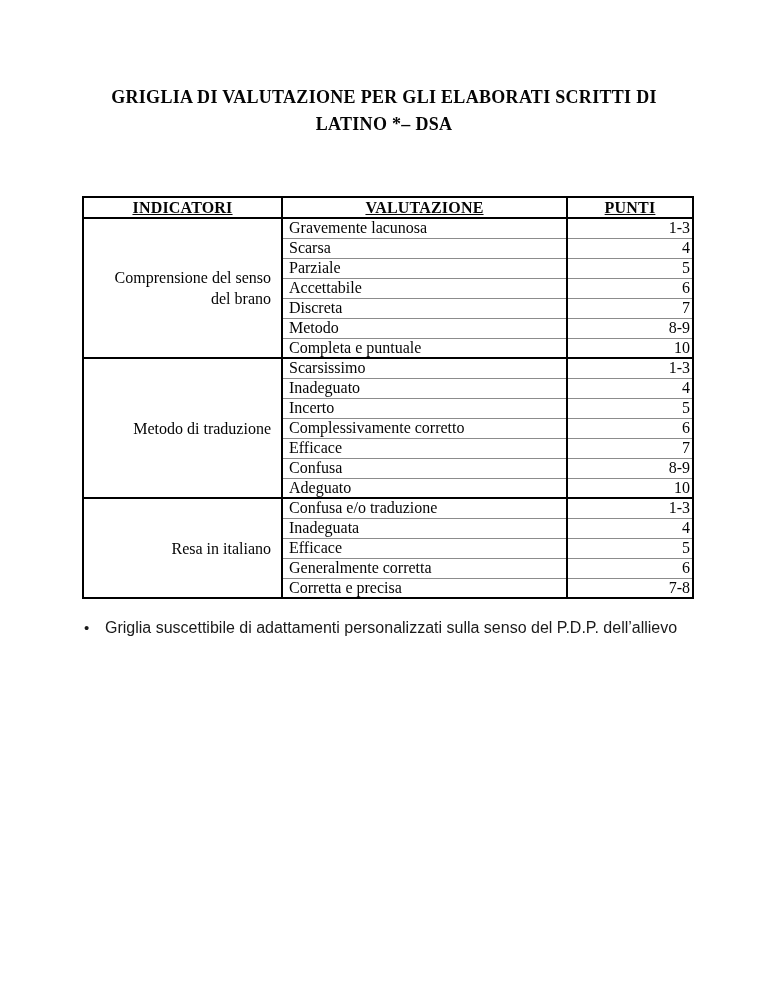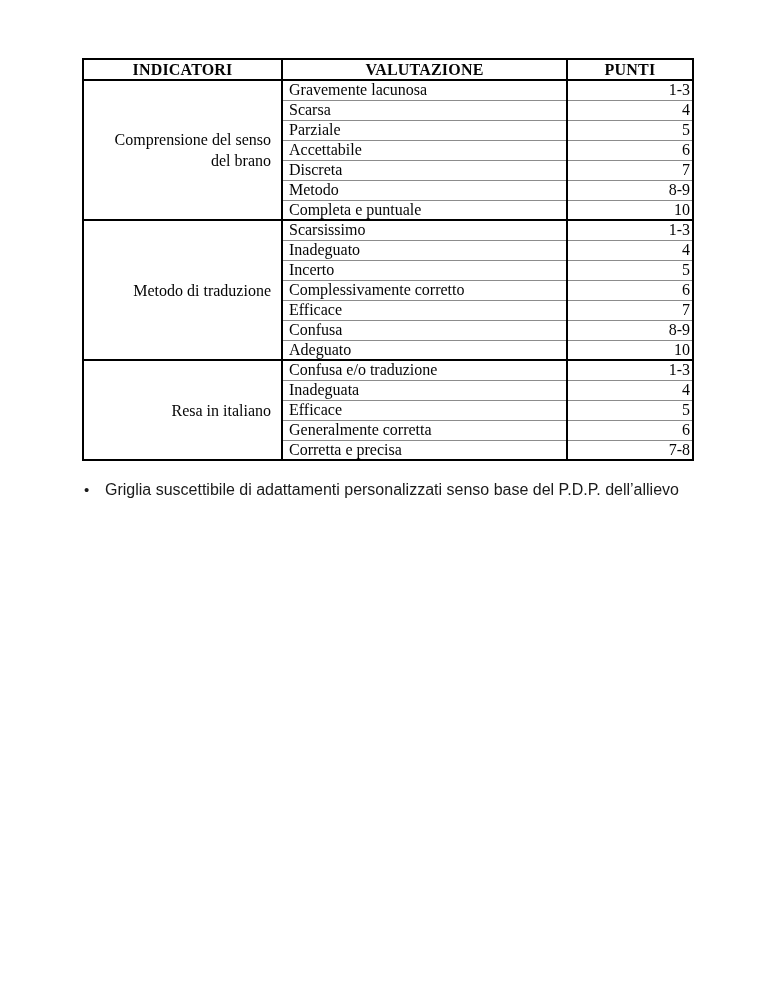--- a/index.html
+++ b/index.html
@@ -33,20 +33,21 @@
     font-size: 16px;
     color: #050505;
   }
   table.grid th {
     border: 2px solid #000000;
     font-weight: bold;
     text-align: center;
     height: 21px;
     padding: 0 11px;
     letter-spacing: 0.2px;
+    text-decoration: underline;
   }
   table.grid td {
     height: 20px;
     border-left: 2px solid #d946ef;
     border-right: 2px solid #000000;
     border-top: 1px solid #8c8c8c;
     padding: 0 2px 0 6px;
     white-space: nowrap;
     overflow: hidden;
   }
@@ -80,20 +81,24 @@
   .note-text {
     flex: 1;
     text-align: justify;
   }
 </style>
 </head>
 <body>
 
 <div class="page">
 
+  <h1 class="title">
+    <span class="title-line">GRIGLIA DI VALUTAZIONE PER GLI ELABORATI SCRITTI DI</span>
+    <span class="title-line">LATINO *– DSA</span>
+  </h1>
 
   <table class="grid">
     <colgroup>
       <col style="width:199px">
       <col style="width:285px">
       <col style="width:126px">
     </colgroup>
     <thead>
       <tr>
         <th>INDICATORI</th>
@@ -179,16 +184,16 @@
         </tr>
         <tr>
           <td class="desc">Corretta e precisa</td>
           <td class="pts">7-8</td>
         </tr>
       </tbody>
   </table>
 
   <div class="note">
     <span class="note-bullet">•</span>
-    <p class="note-text">Griglia suscettibile di adattamenti personalizzati senso base del P.D.P. dell’allievo</p>
+    <p class="note-text">Griglia suscettibile di adattamenti personalizzati sulla senso del P.D.P. dell’allievo</p>
   </div>
 
 </div>
 
 </body></html>

